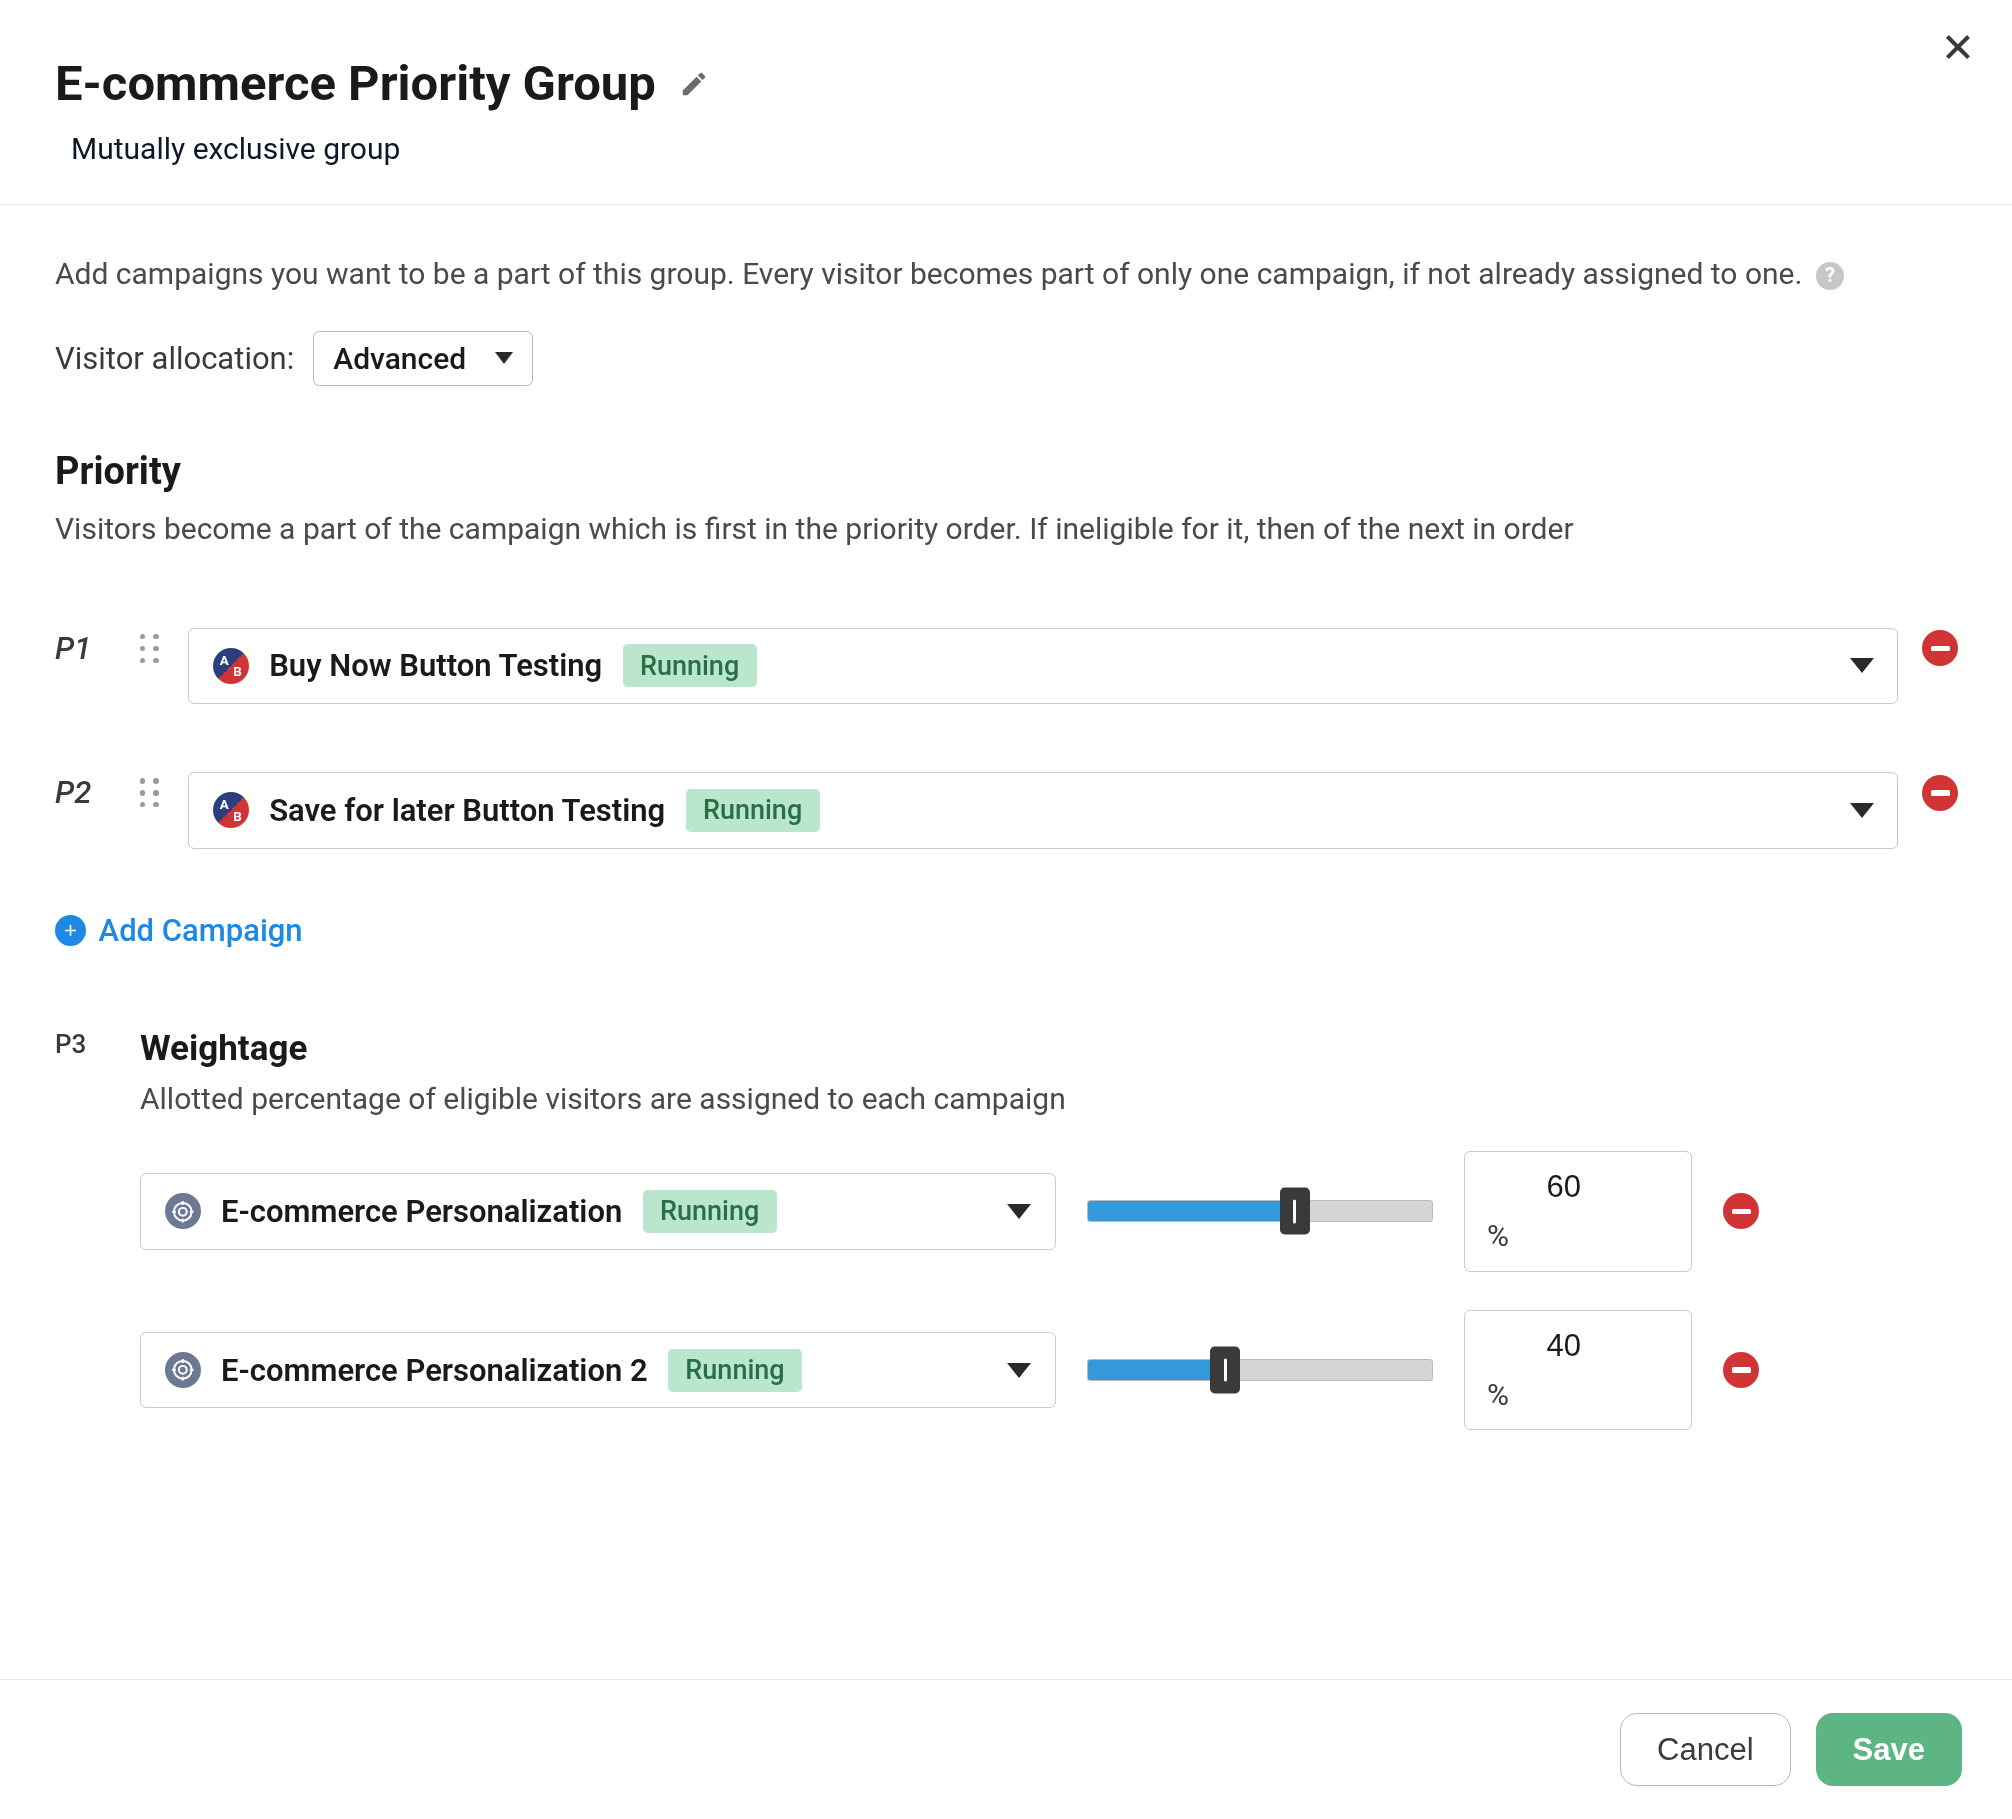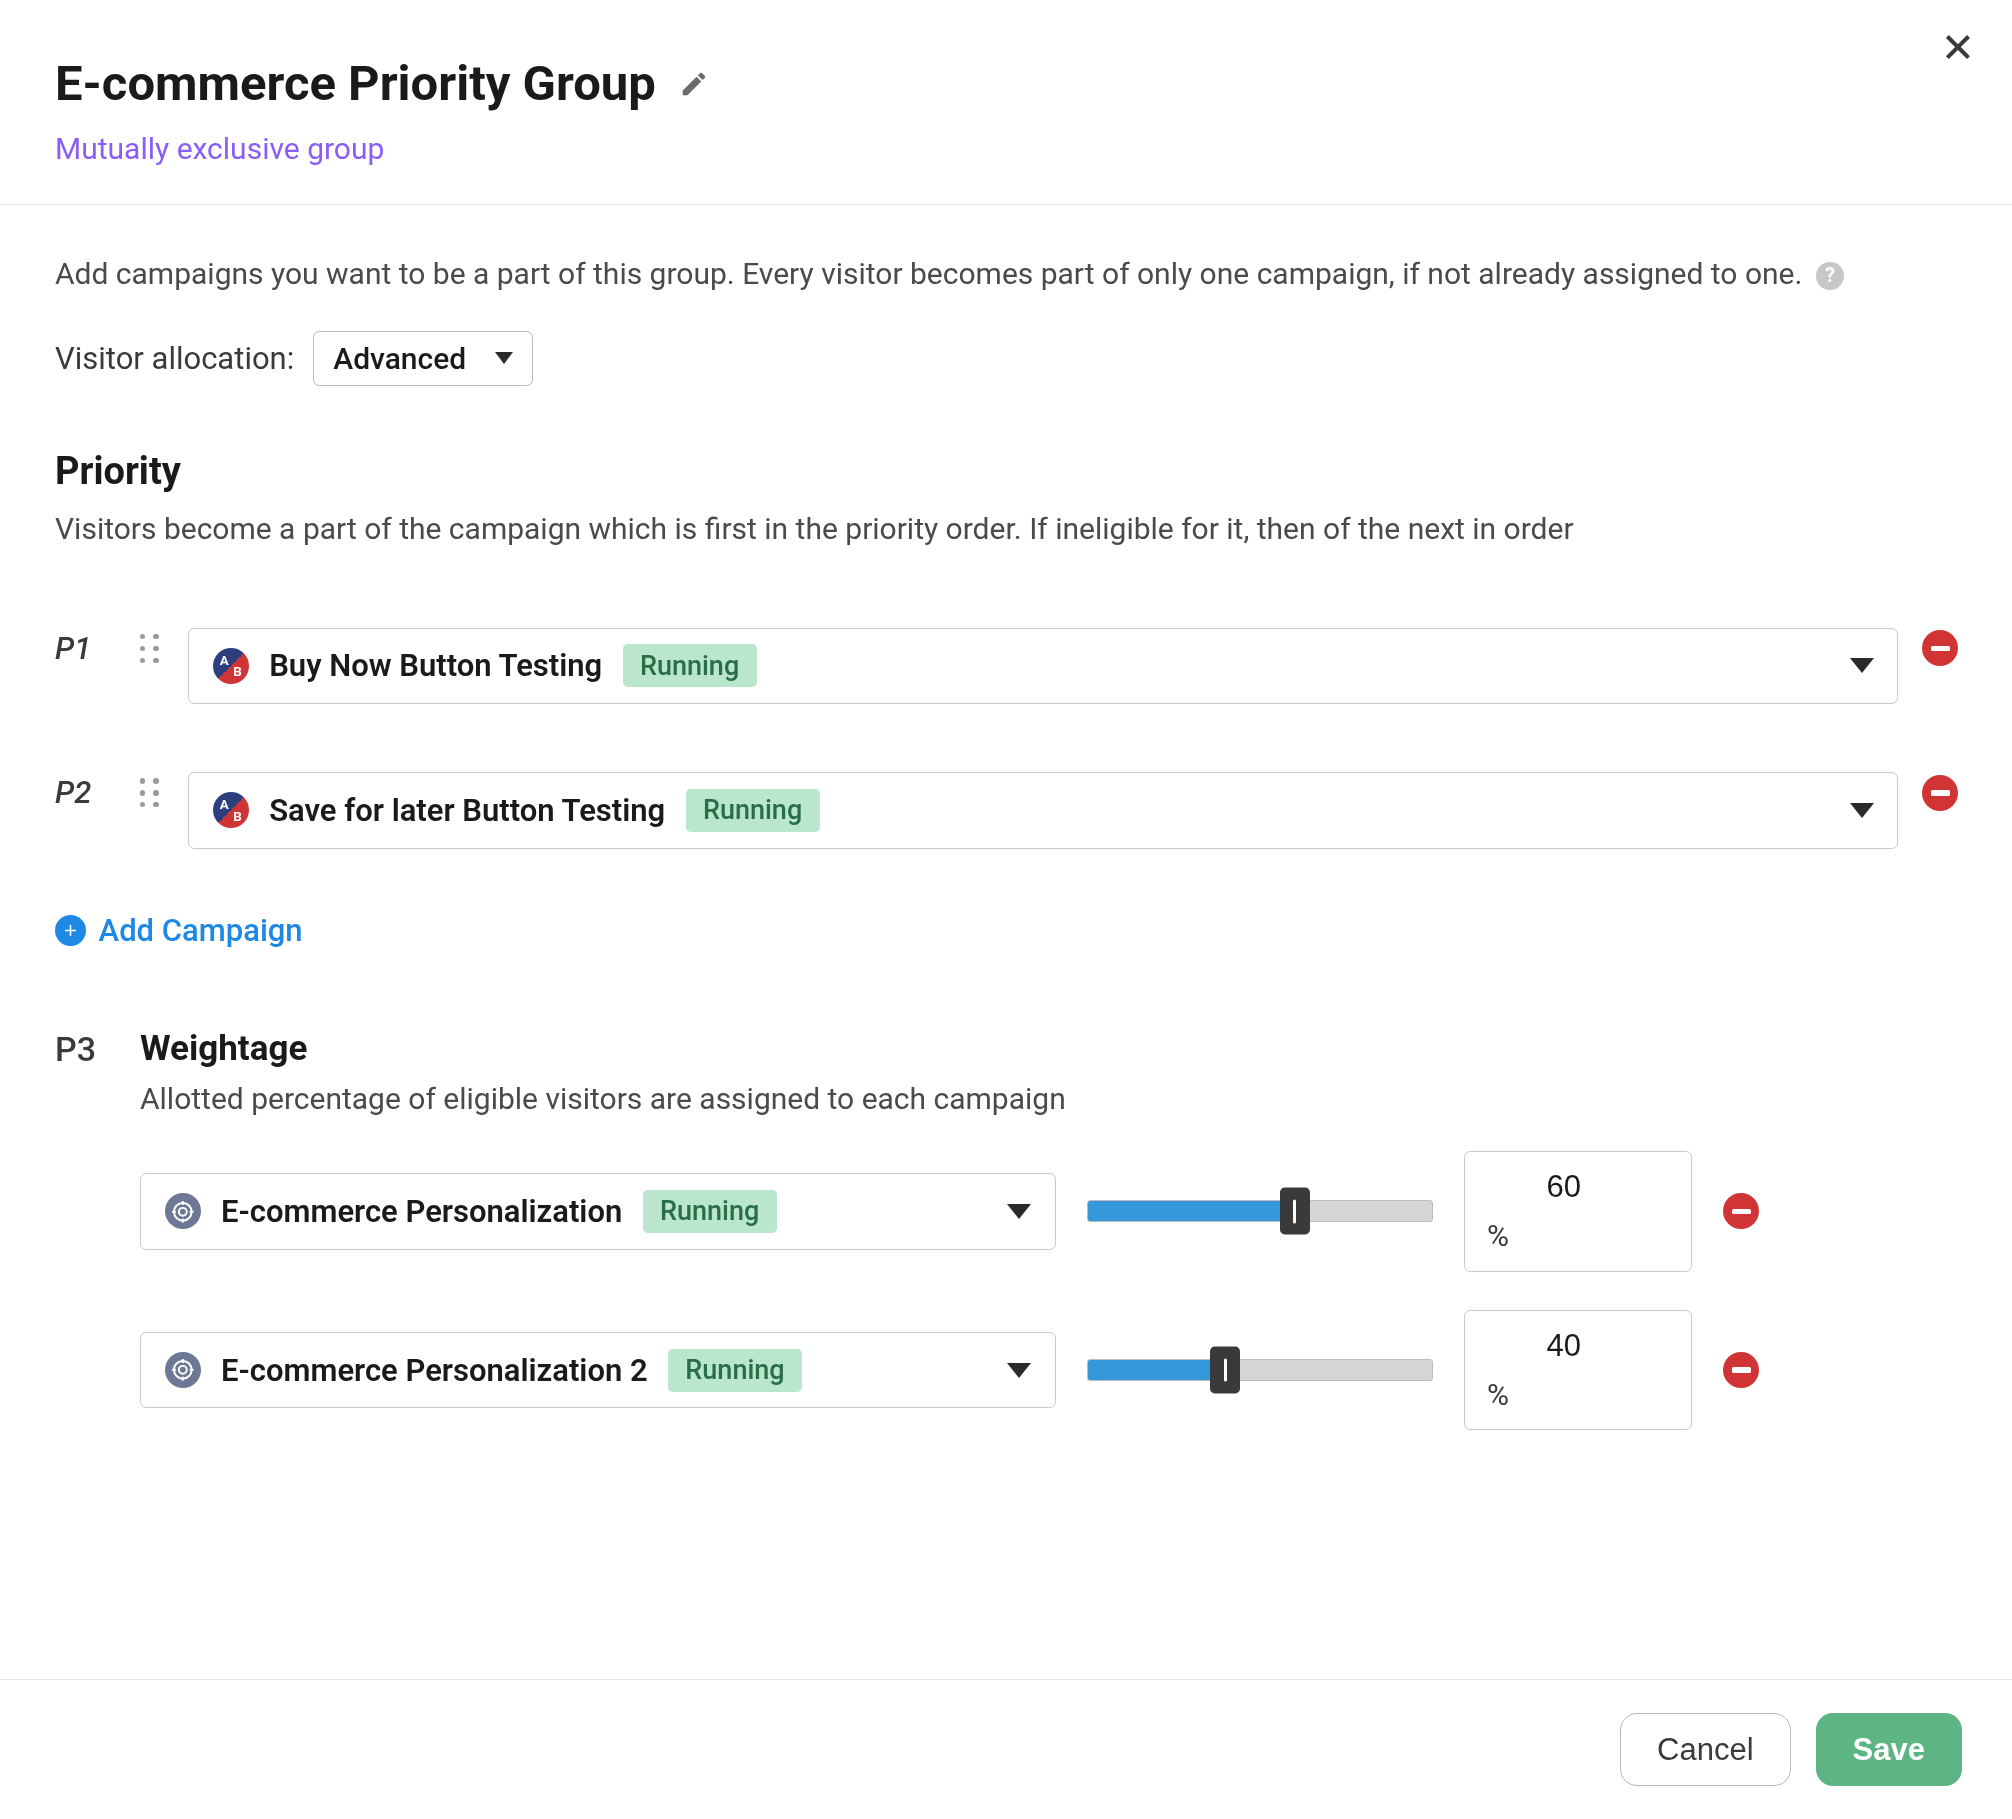--- a/index.html
+++ b/index.html
@@ -37,22 +37,23 @@
       color: #1a1a1a;
     }
     .edit-icon {
       width: 30px;
       height: 30px;
       fill: #6b6b6b;
       cursor: pointer;
     }
     .subtitle {
       font-size: 30px;
-      color: #8b5cf6;
+      color: #0f172a;
       margin-top: 19px;
+      margin-left: 16px;
     }
     .content {
       padding: 33px 55px 47px 55px;
     }
     .section-heading {
       font-size: 38px;
       font-weight: 700;
       color: #1a1a1a;
     }
     .section-desc {
@@ -249,21 +250,21 @@
       font-size: 31px;
       font-weight: 500;
       color: #1e88e5;
     }
     .p3-section {
       display: flex;
       gap: 30px;
       margin-top: 79px;
     }
     .p3-label {
-      font-size: 34px;
+      font-size: 26px;
       font-weight: 500;
       color: #3a3a3a;
       width: 55px;
       margin-top: 1.6px;
     }
     .weightage-block { flex: 1; }
     .weightage-title {
       font-size: 35px;
       font-weight: 700;
       color: #1a1a1a;

